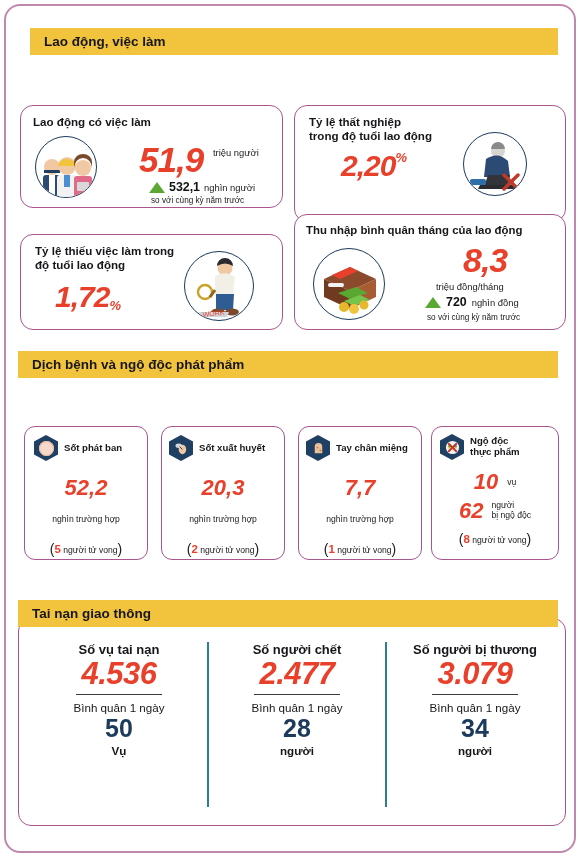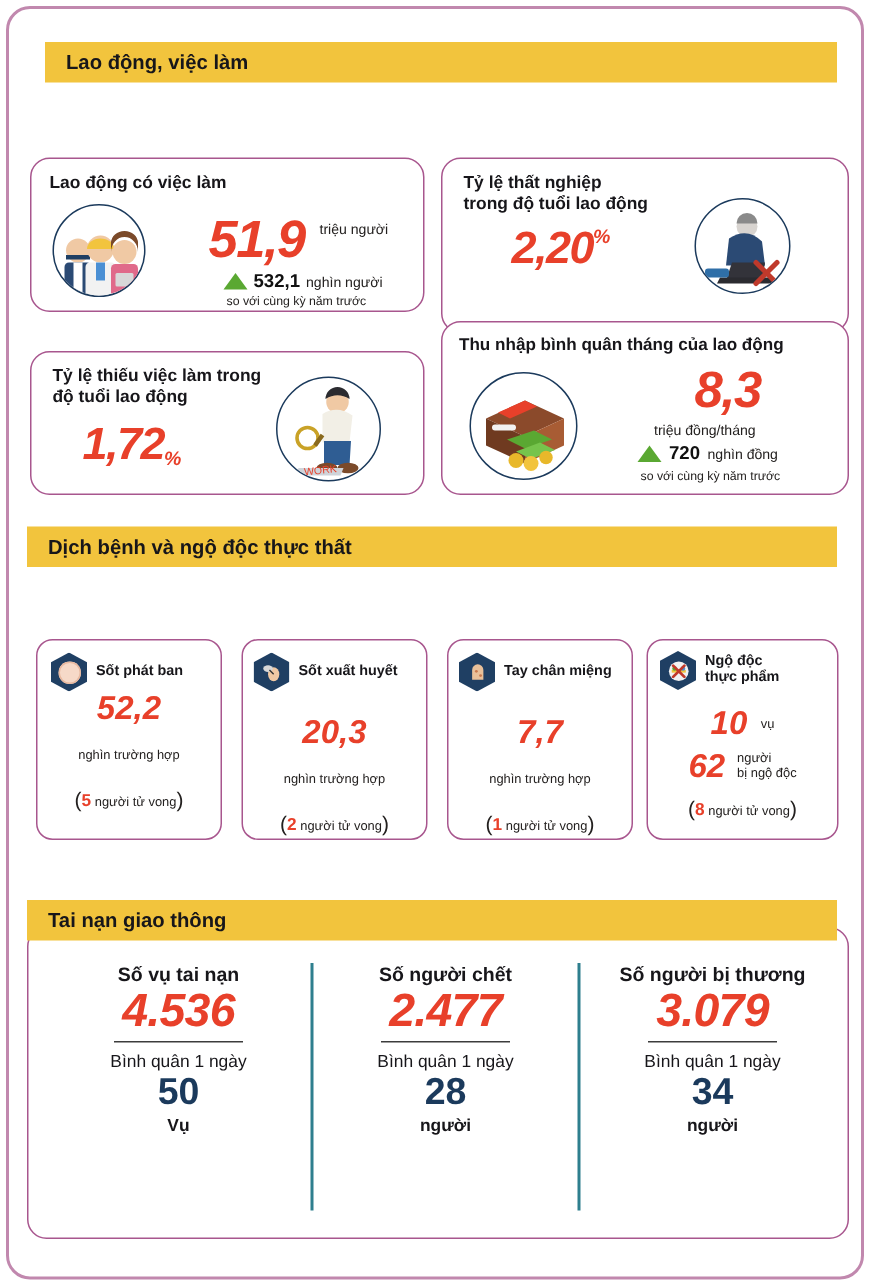--- a/index.html
+++ b/index.html
@@ -226,31 +226,31 @@
     <div class="unit" style="position:absolute;left:141px;top:66px;">triệu đồng/tháng</div>
     <div style="position:absolute;left:130px;top:80px;display:flex;align-items:center;gap:5px;">
       <span class="tri"></span>
       <span class="delta-val">720</span>
       <span class="unit">nghìn đồng</span>
     </div>
     <div class="sub" style="position:absolute;left:132px;top:98px;">so với cùng kỳ năm trước</div>
   </div>
 
   <div class="banner" style="position:absolute;left:12px;top:345px;width:540px;margin:0;">
-    <span class="t">Dịch bệnh và ngộ độc thực thất</span>
+    <span class="t">Dịch bệnh và ngộ độc phát phẩm</span>
   </div>
 
   <div class="dcard" style="left:18px;">
     <div style="display:flex;align-items:center;gap:6px;padding:8px 0 0 9px;">
       <span class="hexbadge">
         <span class="hexinner" style="background:#f6d9c8;box-shadow:inset 0 0 0 1px #e8b9a0;"></span>
       </span>
       <span class="dname">Sốt phát ban</span>
     </div>
-    <div class="dval" style="font-style:italic;">52,2</div>
+    <div class="dval" style="margin-top:16px;font-style:italic;">52,2</div>
     <div class="dunit" style="margin-top:15px;">nghìn trường hợp</div>
     <div class="ddeath" style="margin-top:17px;">
       <span class="paren">(</span><b>5</b>
       <span>người tử vong</span><span class="paren">)</span>
     </div>
   </div>
 
   <div class="dcard" style="left:155px;">
     <div style="display:flex;align-items:center;gap:6px;padding:8px 0 0 7px;">
       <span class="hexbadge">

